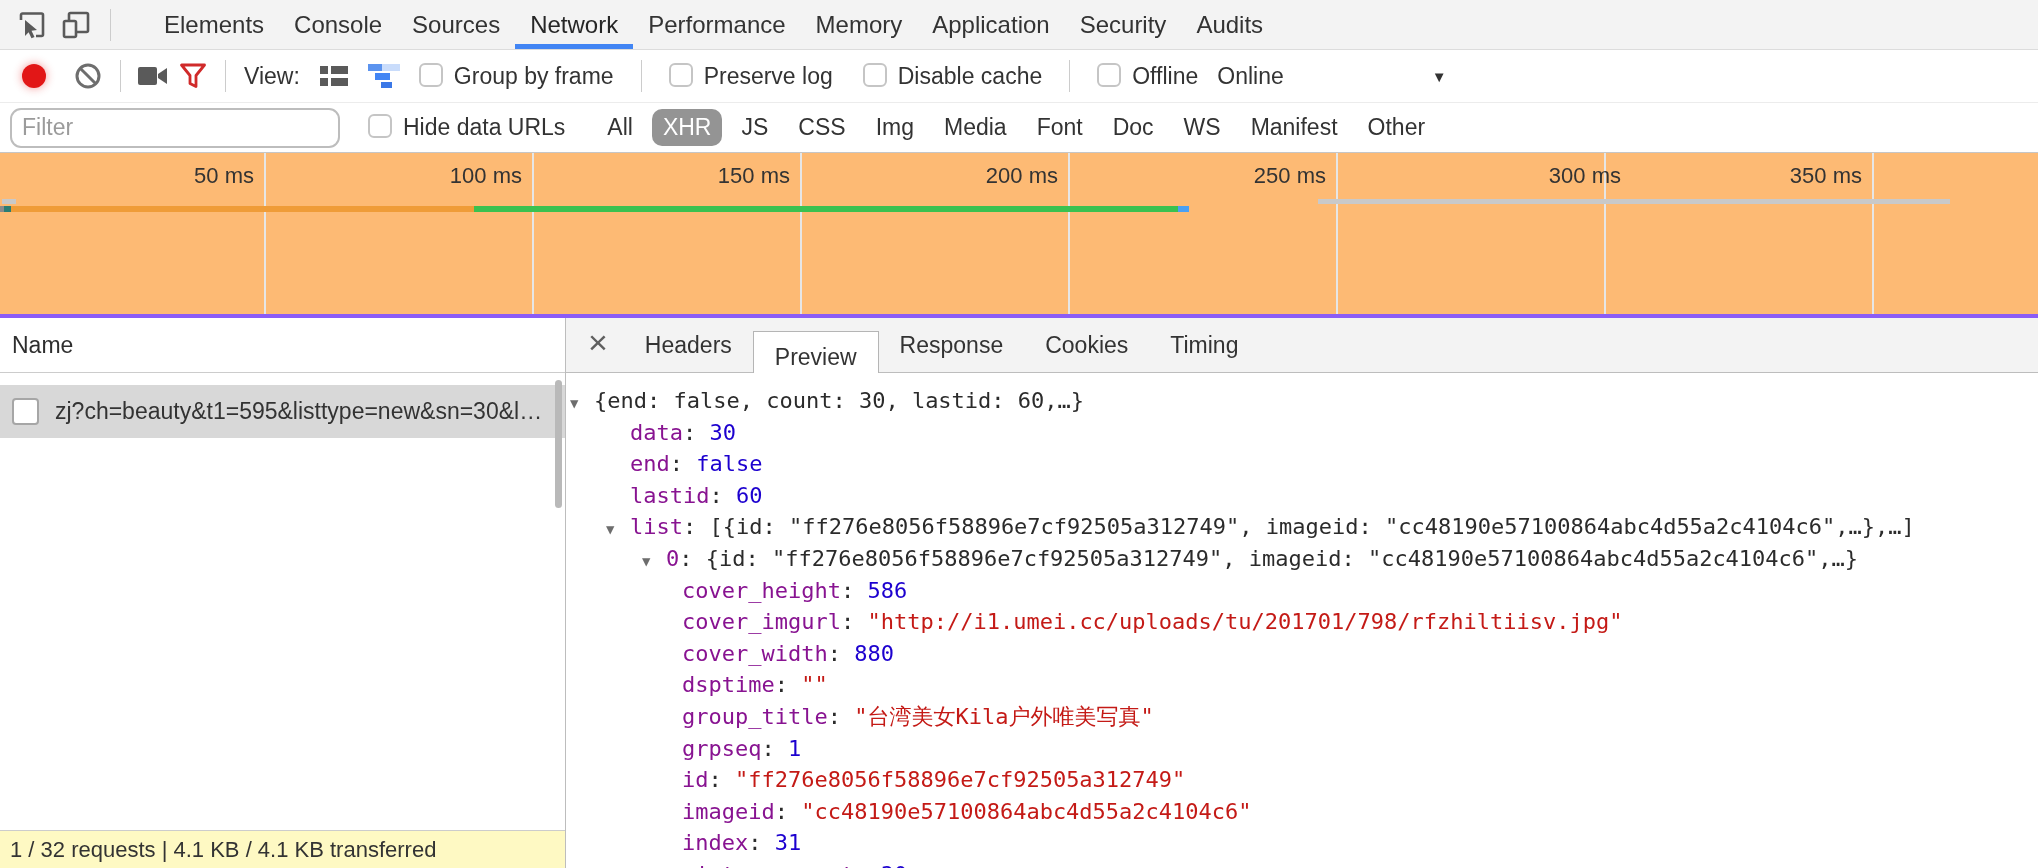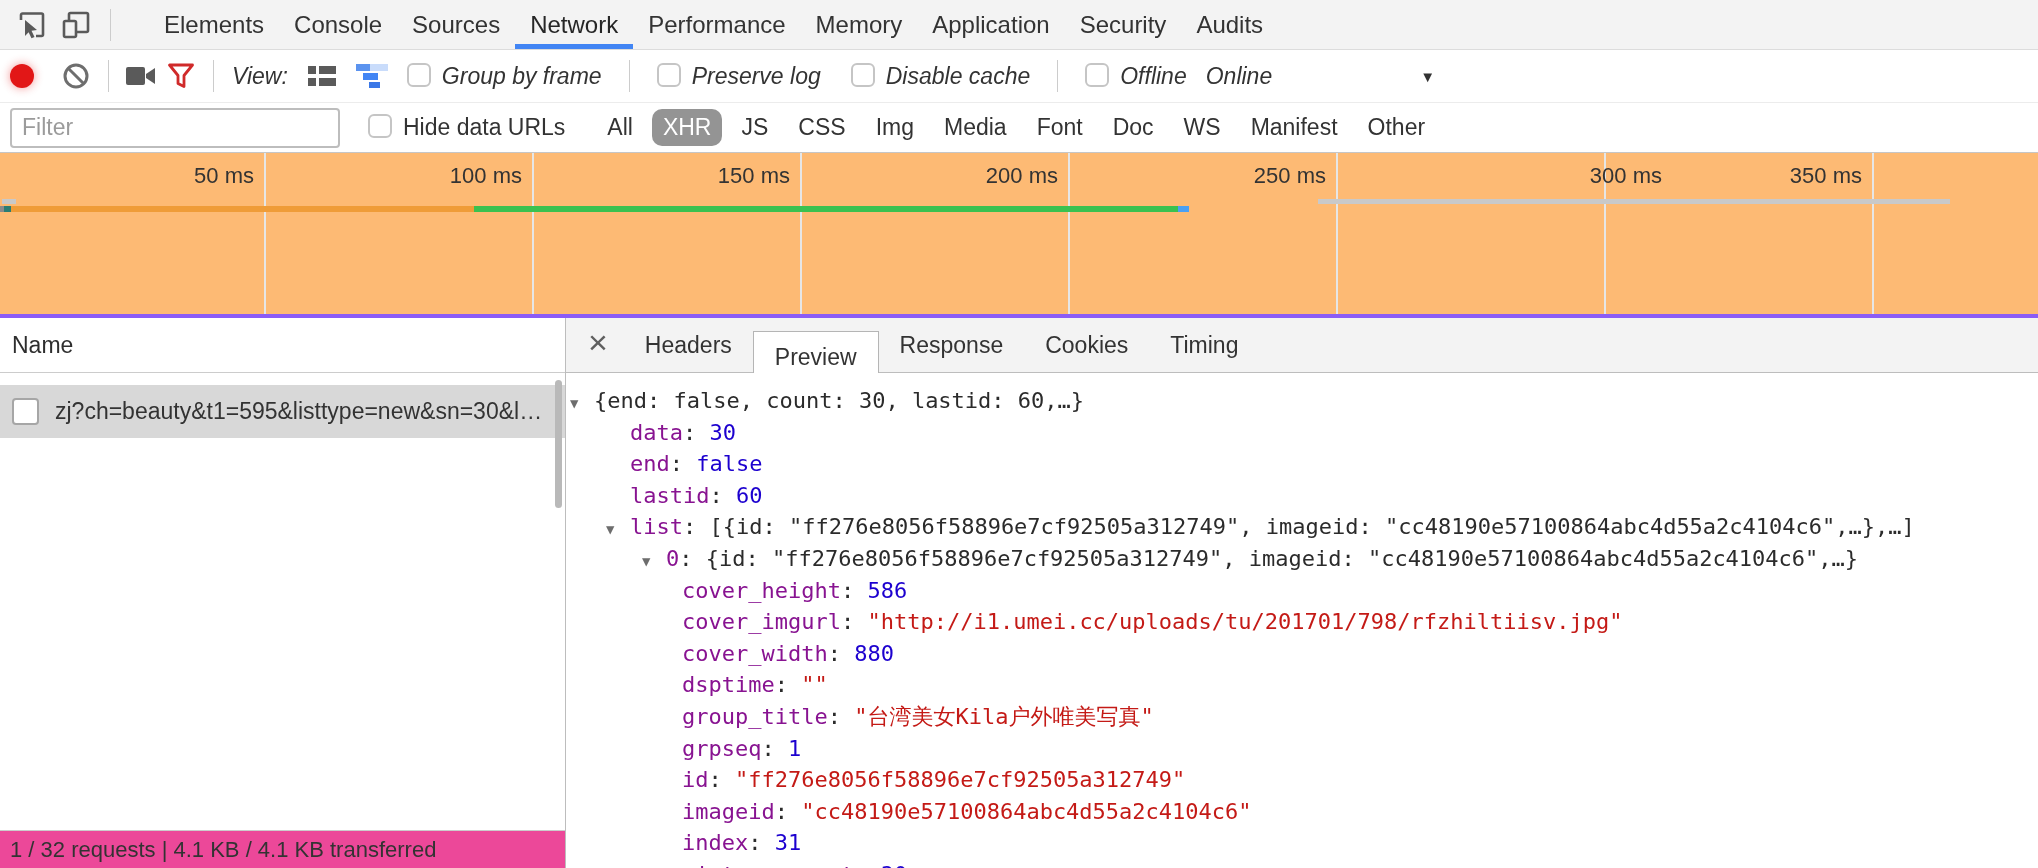--- a/index.html
+++ b/index.html
@@ -12,35 +12,35 @@
             border-bottom:1px solid #dcdcdc; padding-left:10px; }
   .icon-btn { display:flex; align-items:center; justify-content:center; width:44px; height:44px; }
   .sep { width:1px; height:32px; background:#ccc; margin:0 12px; flex:none; }
   .tabs { display:flex; height:100%; margin-left:26px; }
   .tab { padding:5px 15px 0 15px; display:flex; align-items:center; font-size:24px; color:#333;
          border-bottom:5px solid transparent; white-space:nowrap; }
   .tab.active { border-bottom-color:#4285f4; color:#262626; }
 
   
   .toolbar { flex:0 0 53px; height:53px; background:#fff; display:flex; align-items:center;
-             border-bottom:1px solid #ececec; padding-left:4px; font-size:23px; color:#333;font-style:italic; }
+             border-bottom:1px solid #ececec; padding-left:16px; font-size:23px; color:#333; }
   .record-btn { width:24px; height:24px; border-radius:50%; background:#e21717;
                 box-shadow:0 0 10px rgba(226,23,23,.45); margin:0 22px 0 6px; flex:none; }
   .tool-icon { display:flex; align-items:center; justify-content:center; width:40px; height:40px; flex:none; }
   .view-label { margin:0 14px 0 6px; }
   .cb { width:24px; height:24px; border:2px solid #c5c5c5; border-radius:6px; background:#fff;
         margin-right:11px; flex:none; }
   .check-item { display:flex; align-items:flex-start; margin:0 15px; white-space:nowrap; }
   .online-label { margin-left:4px; }
   .dd-arrow { font-size:15px; color:#333; margin-left:148px; }
 
   
   .filterbar { flex:0 0 50px; height:50px; background:#fff; display:flex; align-items:center;
                border-bottom:1px solid #c6c6c6; padding-left:10px; font-size:23px; }
-  .filter-input { width:330px; height:40px; border:2px solid #bdbdbd; border-radius:4px;
+  .filter-input { width:330px; height:40px; border:2px solid #bdbdbd; border-radius:11px;
                   font-size:23px; padding:0 10px; color:#333; font-family:"Liberation Sans",sans-serif; outline:none; }
   .filter-input::placeholder { color:#9b9b9b; }
   .hide-data { margin-left:28px; }
   .pills { display:flex; align-items:center; margin-left:16px; }
   .pill { padding:5px 11px; margin-right:8px; border-radius:10px; color:#333; white-space:nowrap; }
   .pill.selected { background:#949494; color:#fff; }
 
   
   .overview { flex:0 0 165px; height:165px; position:relative; background:#fdba74;
               border-bottom:4px solid #8b5cf6; overflow:hidden; }
@@ -55,21 +55,21 @@
                 display:flex; flex-direction:column; position:relative;gap:12px; }
   .name-header { flex:0 0 55px; height:55px; border-bottom:1px solid #ccc; display:flex;
                  align-items:center; padding-left:12px; font-size:23px; color:#2e2e2e; background:#fff; }
   .request-row { flex:0 0 53px; height:53px; background:#d8d8d8; display:flex; align-items:center; padding-left:12px; }
   .row-cb { width:27px; height:27px; border:2px solid #a6a6a6; border-radius:4px; background:#fff;
             margin-right:16px; flex:none; }
   .request-name { font-size:23px; color:#333; white-space:nowrap; overflow:hidden; }
   .left-fill { flex:1; }
   .scroll-thumb { position:absolute; right:3px; top:62px; width:7px; height:128px;
                   background:#b9b9b9; border-radius:4px; }
-  .status-bar { flex:0 0 38px; height:38px; background:#ec4899; border-top:1px solid #ccc;
+  .status-bar { flex:0 0 38px; height:38px; background:#fef9c3; border-top:1px solid #ccc;
                 display:flex; align-items:center; padding-left:10px; font-size:22px; color:#333; }
 
   .right-panel { flex:1; min-width:0; display:flex; flex-direction:column; background:#fff; }
   .detail-tabs { flex:0 0 55px; height:55px; background:#f3f3f3; border-bottom:1px solid #bdbdbd;
                  display:flex; align-items:center; padding-left:12px; }
   .close-x { font-size:34px; line-height:1; color:#5f5f5f; margin:0 16px 6px 10px; }
   .dtab { font-size:23px; color:#333; padding:0 21px; height:100%; display:flex; align-items:center; white-space:nowrap; }
   .dtab.selected { background:#fff; border:1px solid #b5b5b5; border-bottom:none;
                    height:51px; margin-top:13px; }
 
@@ -201,21 +201,21 @@
       <div class="ruler-label" style="left: 264px;">50 ms</div>
       <div class="gridline" style="left: 532px;"></div>
       <div class="ruler-label" style="left: 532px;">100 ms</div>
       <div class="gridline" style="left: 800px;"></div>
       <div class="ruler-label" style="left: 800px;">150 ms</div>
       <div class="gridline" style="left: 1068px;"></div>
       <div class="ruler-label" style="left: 1068px;">200 ms</div>
       <div class="gridline" style="left: 1336px;"></div>
       <div class="ruler-label" style="left: 1336px;">250 ms</div>
       <div class="gridline" style="left: 1604px;"></div>
-      <div class="ruler-label" style="left: 1672px;">300 ms</div>
+      <div class="ruler-label" style="left: 1631px;">300 ms</div>
       <div class="gridline" style="left: 1872px;"></div>
       <div class="ruler-label" style="left: 1872px;">350 ms</div>
       <div class="ov-bar" style="left: 2px; top: 46px; width: 14px; height: 5px; background: rgb(201, 201, 201);"></div>
       <div class="ov-bar" style="left: 1318px; top: 46px; width: 632px; height: 5px; background: rgb(201, 201, 201);"></div>
       <div class="ov-bar" style="left: 0px; top: 53px; width: 4px; height: 6px; background: rgb(138, 138, 138);"></div>
       <div class="ov-bar" style="left: 4px; top: 53px; width: 7px; height: 6px; background: rgb(42, 125, 116);"></div>
       <div class="ov-bar" style="left: 11px; top: 53px; width: 463px; height: 6px; background: rgb(239, 156, 56);"></div>
       <div class="ov-bar" style="left: 474px; top: 53px; width: 704px; height: 6px; background: rgb(58, 193, 80);"></div>
       <div class="ov-bar" style="left: 1178px; top: 53px; width: 11px; height: 6px; background: rgb(75, 160, 244);"></div>
     </div>

